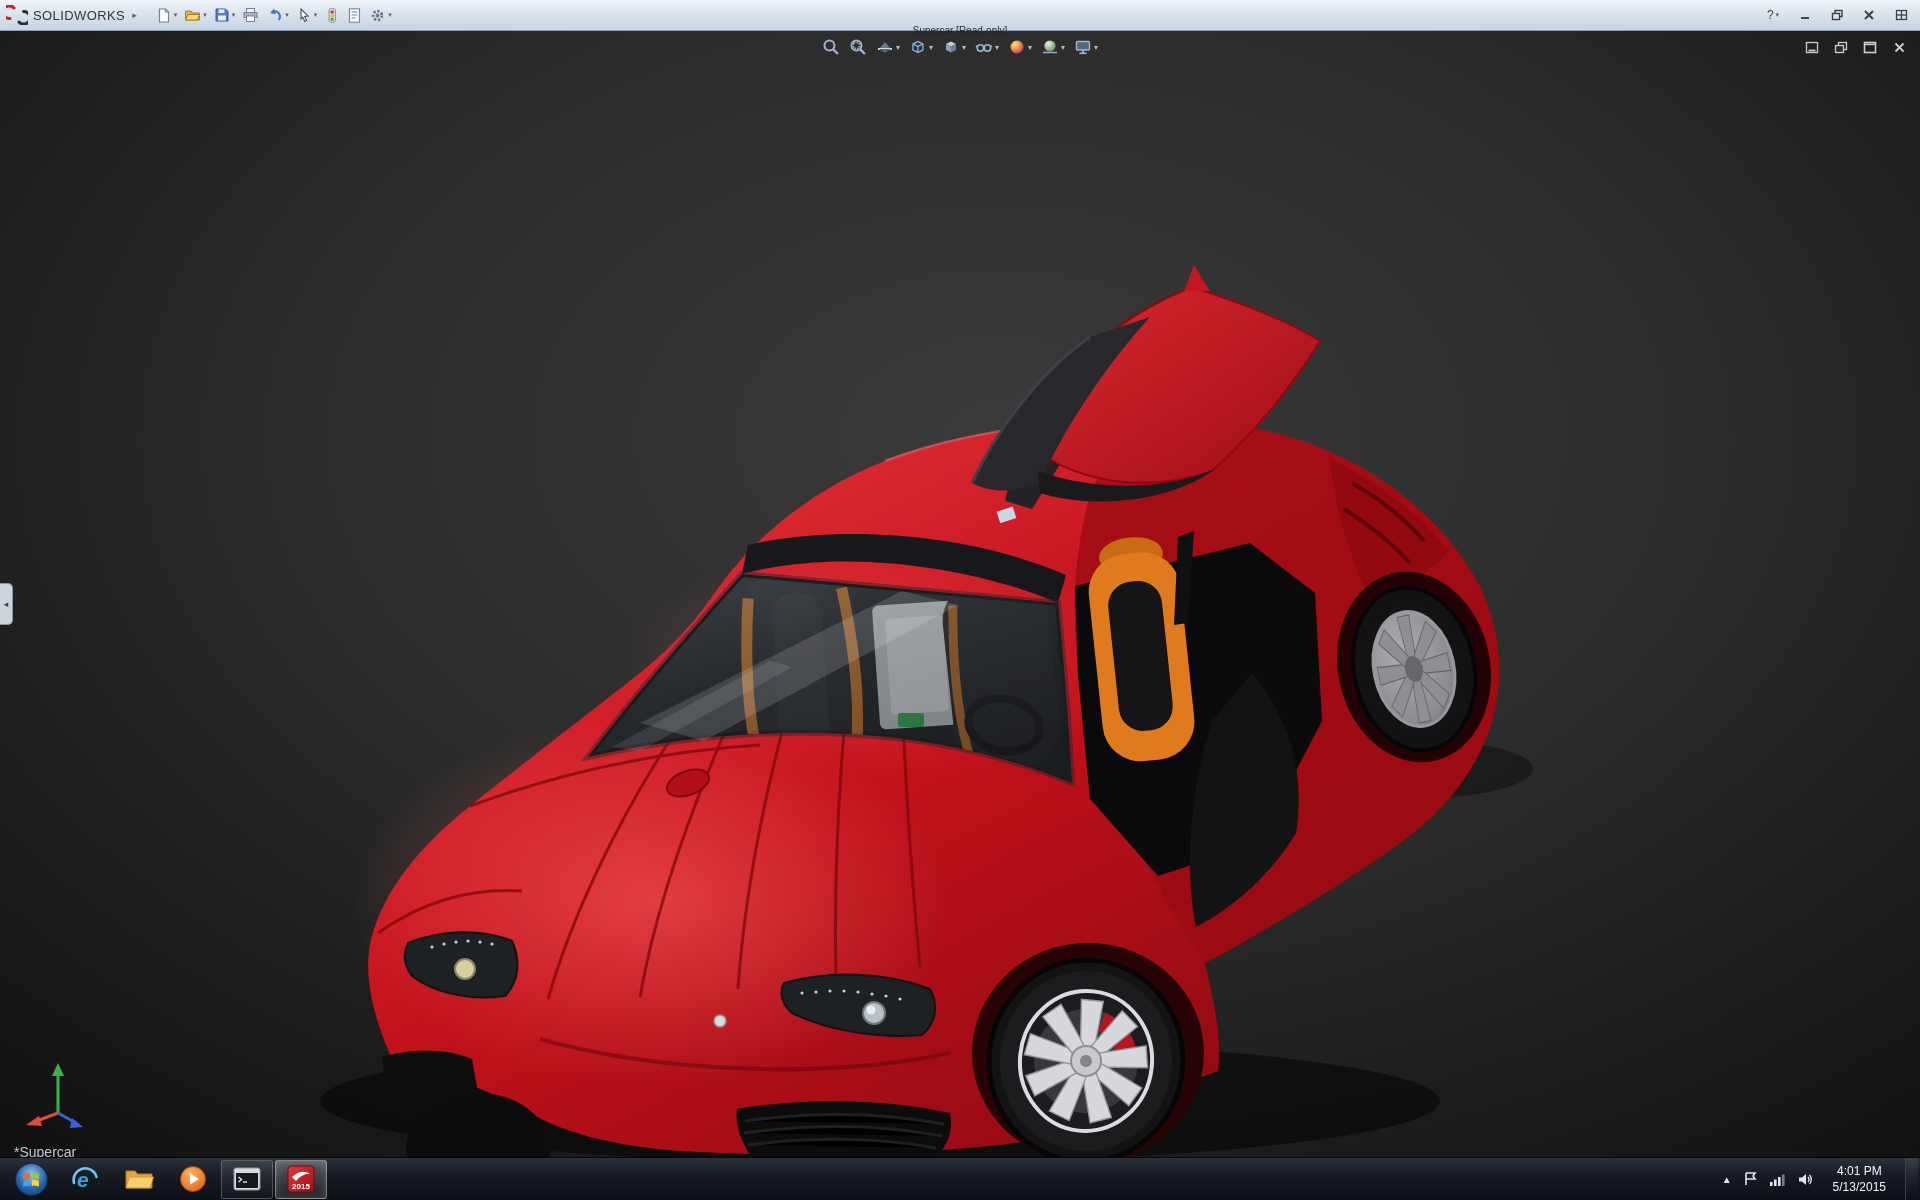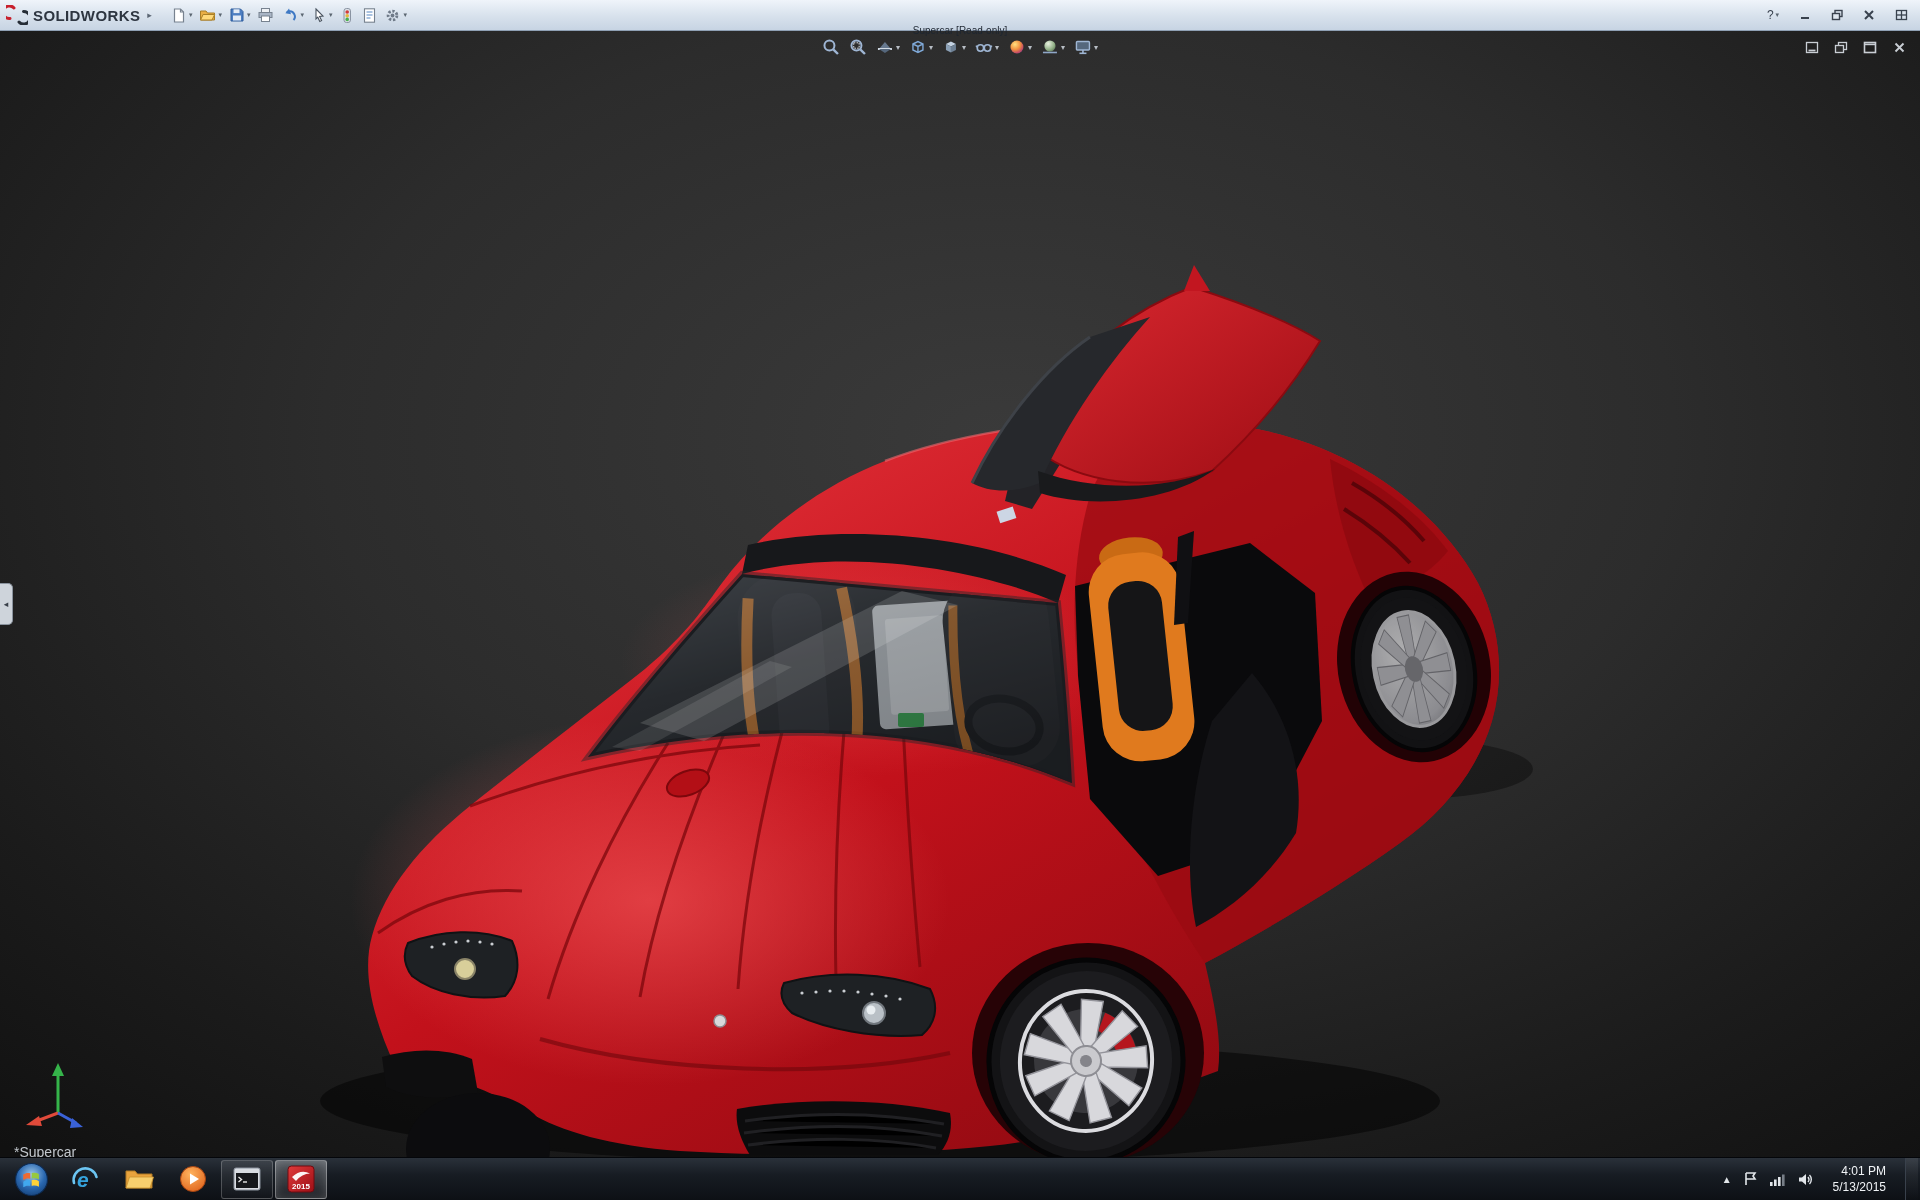--- a/index.html
+++ b/index.html
@@ -4,21 +4,21 @@
 <style>
   *{margin:0;padding:0;box-sizing:border-box}
   html,body{width:1920px;height:1200px;overflow:hidden}
   body{font-family:"Liberation Sans",sans-serif;background:#000}
   .screen{position:relative;width:1920px;height:1200px;overflow:hidden;background:#000}
 
   
   .titlebar{position:relative;height:31px;background:linear-gradient(#eff4fa,#d7e1ec 55%,#c7d4e3);
     border-bottom:1px solid #8fa0b4;display:flex;align-items:center;padding:0 6px;z-index:30}
   .brand{display:flex;align-items:center;gap:5px;margin-right:16px}
-  .brand-text{font-size:15px;font-weight:bold;color:#2d3540;letter-spacing:.4px}
+  .brand-text{font-size:13px;font-weight:normal;color:#2d3540;letter-spacing:.4px}
   .brand-dd{font-size:9px;color:#5a6572;margin-left:2px}
   .tb-toolbar{display:flex;align-items:center;gap:1px}
   .tb-btn{display:flex;align-items:center;height:24px;padding:0 3px;border-radius:3px;cursor:default}
   .tb-btn svg{display:block}
   .dd{font-size:7px;color:#5a6570;margin-left:2px}
   .win-title{position:absolute;left:50%;top:16px;transform:translateX(-50%);line-height:30px;font-size:10px;color:#1d2530;white-space:nowrap}
   .win-controls{margin-left:auto;display:flex;align-items:center;gap:6px}
   .wc-btn{min-width:26px;height:20px;display:flex;align-items:center;justify-content:center;
     font-size:12px;color:#39424e;border-radius:3px;padding:0 3px}
   .wc-btn svg{display:block}
@@ -47,21 +47,21 @@
   .taskbar{position:relative;height:43px;background:linear-gradient(#2a313a,#171c23 40%,#0d1015);
     border-top:1px solid #04060a;display:flex;align-items:center;padding-left:4px;z-index:30}
   .tb-item{width:52px;height:39px;margin:0 1px;display:flex;align-items:center;justify-content:center;border-radius:3px}
   .tb-item svg{display:block}
   .tb-item.open{background:linear-gradient(rgba(255,255,255,.10),rgba(255,255,255,.02));border:1px solid rgba(255,255,255,.22)}
   .tb-item.active{background:linear-gradient(rgba(255,255,255,.24),rgba(255,255,255,.07));border:1px solid rgba(255,255,255,.38);
     box-shadow:inset 0 0 10px rgba(255,255,255,.18)}
   .tray{margin-left:auto;display:flex;align-items:center;gap:11px;height:100%;padding-right:2px}
   .tray-glyph{color:#e2e6ea;font-size:10px}
   .tray svg{display:block}
-  .clock{text-align:right;color:#f0f3f6;font-size:12px;line-height:1.35;padding:0 8px;white-space:nowrap}
+  .clock{text-align:center;color:#f0f3f6;font-size:12px;line-height:1.35;padding:0 8px;white-space:nowrap}
   .show-desktop{width:13px;height:43px;border-left:1px solid #39414c;
     background:linear-gradient(rgba(255,255,255,.08),rgba(255,255,255,0))}
 </style>
 </head>
 <body>
 
 <div class="screen">
 
   <header class="titlebar">
     <div class="brand">

